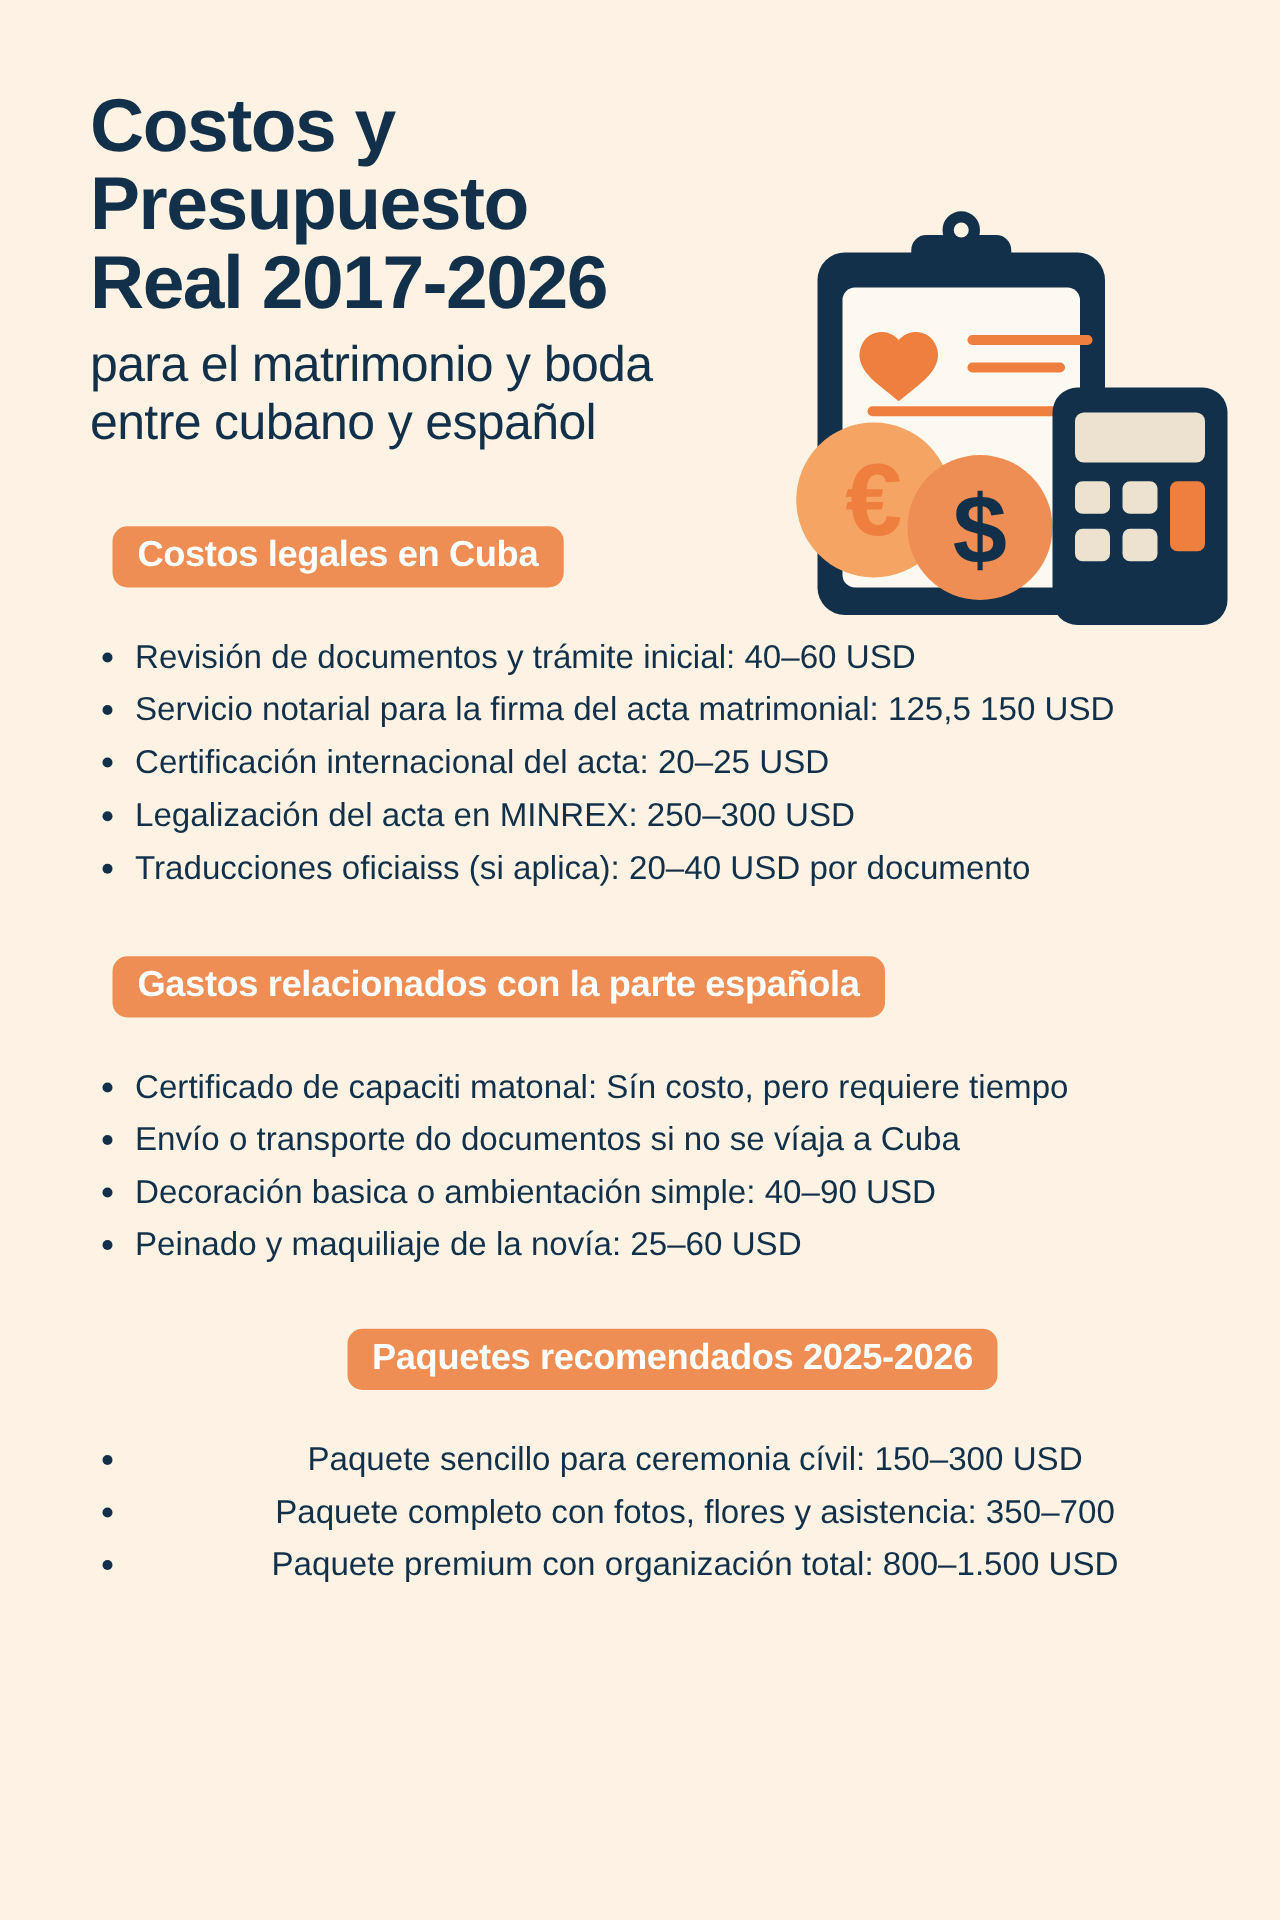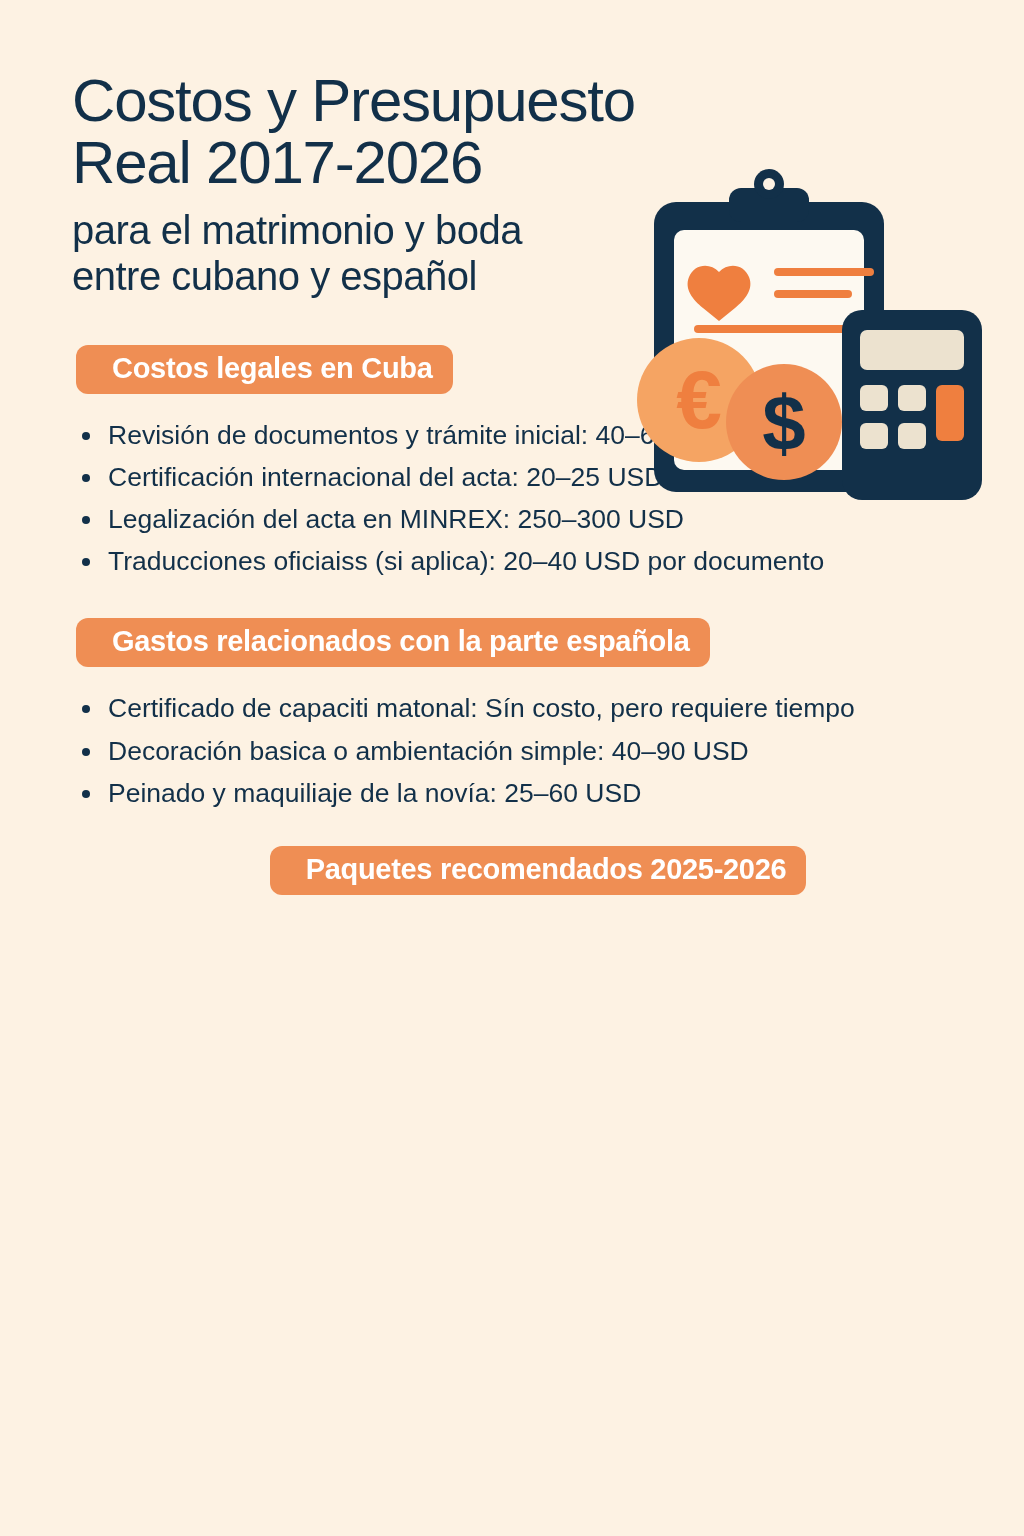--- a/index.html
+++ b/index.html
@@ -25,21 +25,21 @@
   }
 
   
   .header {
     position: relative;
     z-index: 2;
   }
   .title-main {
     font-size: 60px;
     line-height: 1.04;
-    font-weight: 400;
+    font-weight: 700;
     letter-spacing: -1.2px;
     color: #123049;
     margin: 0;
     max-width: 600px;
   }
   .title-sub {
     font-size: 40px;
     line-height: 1.15;
     font-weight: 400;
     letter-spacing: -0.5px;
@@ -59,23 +59,23 @@
   }
 
   
   .chip {
     display: inline-block;
     background: #ef8e54;
     color: #ffffff;
     font-size: 29px;
     font-weight: 700;
     letter-spacing: -0.3px;
-    padding: 7px 20px 9px 36px;
+    padding: 7px 20px 9px 20px;
     border-radius: 12px;
-    margin: 4px;
+    margin: 18px;
     white-space: nowrap;
   }
   .sec-1 { margin-top: 42px; }
   .sec-2 { margin-top: 34px; }
   .sec-3 { margin-top: 30px; text-align: center; }
 
   
   ul.items {
     list-style: none;
     margin: 18px 0 0 0;
@@ -156,32 +156,39 @@
         <rect x="266" y="263" width="28" height="26" rx="6" fill="#ece2cf"></rect>
         <rect x="304" y="263" width="28" height="26" rx="6" fill="#ece2cf"></rect>
       </g>
     </svg>
   </div>
 
   <div class="sec-1">
     <div class="chip">Costos legales en Cuba</div>
     <ul class="items">
       <li>Revisión de documentos y trámite inicial: 40–60 USD</li>
+      <li>Servicio notarial para la firma del acta matrimonial: 125,5 150 USD</li>
       <li>Certificación internacional del acta: 20–25 USD</li>
       <li>Legalización del acta en MINREX: 250–300 USD</li>
       <li>Traducciones oficiaiss (si aplica): 20–40 USD por documento</li>
     </ul>
   </div>
 
   <div class="sec-2">
     <div class="chip">Gastos relacionados con la parte española</div>
     <ul class="items">
       <li>Certificado de capaciti matonal: Sín costo, pero requiere tiempo</li>
+      <li>Envío o transporte do documentos si no se víaja a Cuba</li>
       <li>Decoración basica o ambientación simple:  40–90 USD</li>
       <li>Peinado y maquiliaje de la novía: 25–60 USD</li>
     </ul>
   </div>
 
   <div class="sec-3">
     <div class="chip">Paquetes recomendados 2025-2026</div>
+    <ul class="items tight">
+      <li>Paquete sencillo para ceremonia cívil:   150–300 USD</li>
+      <li>Paquete completo con fotos, flores y asistencia:  350–700</li>
+      <li>Paquete premium con organización total: 800–1.500 USD</li>
+    </ul>
   </div>
 
 </div>
 
 </body></html>

